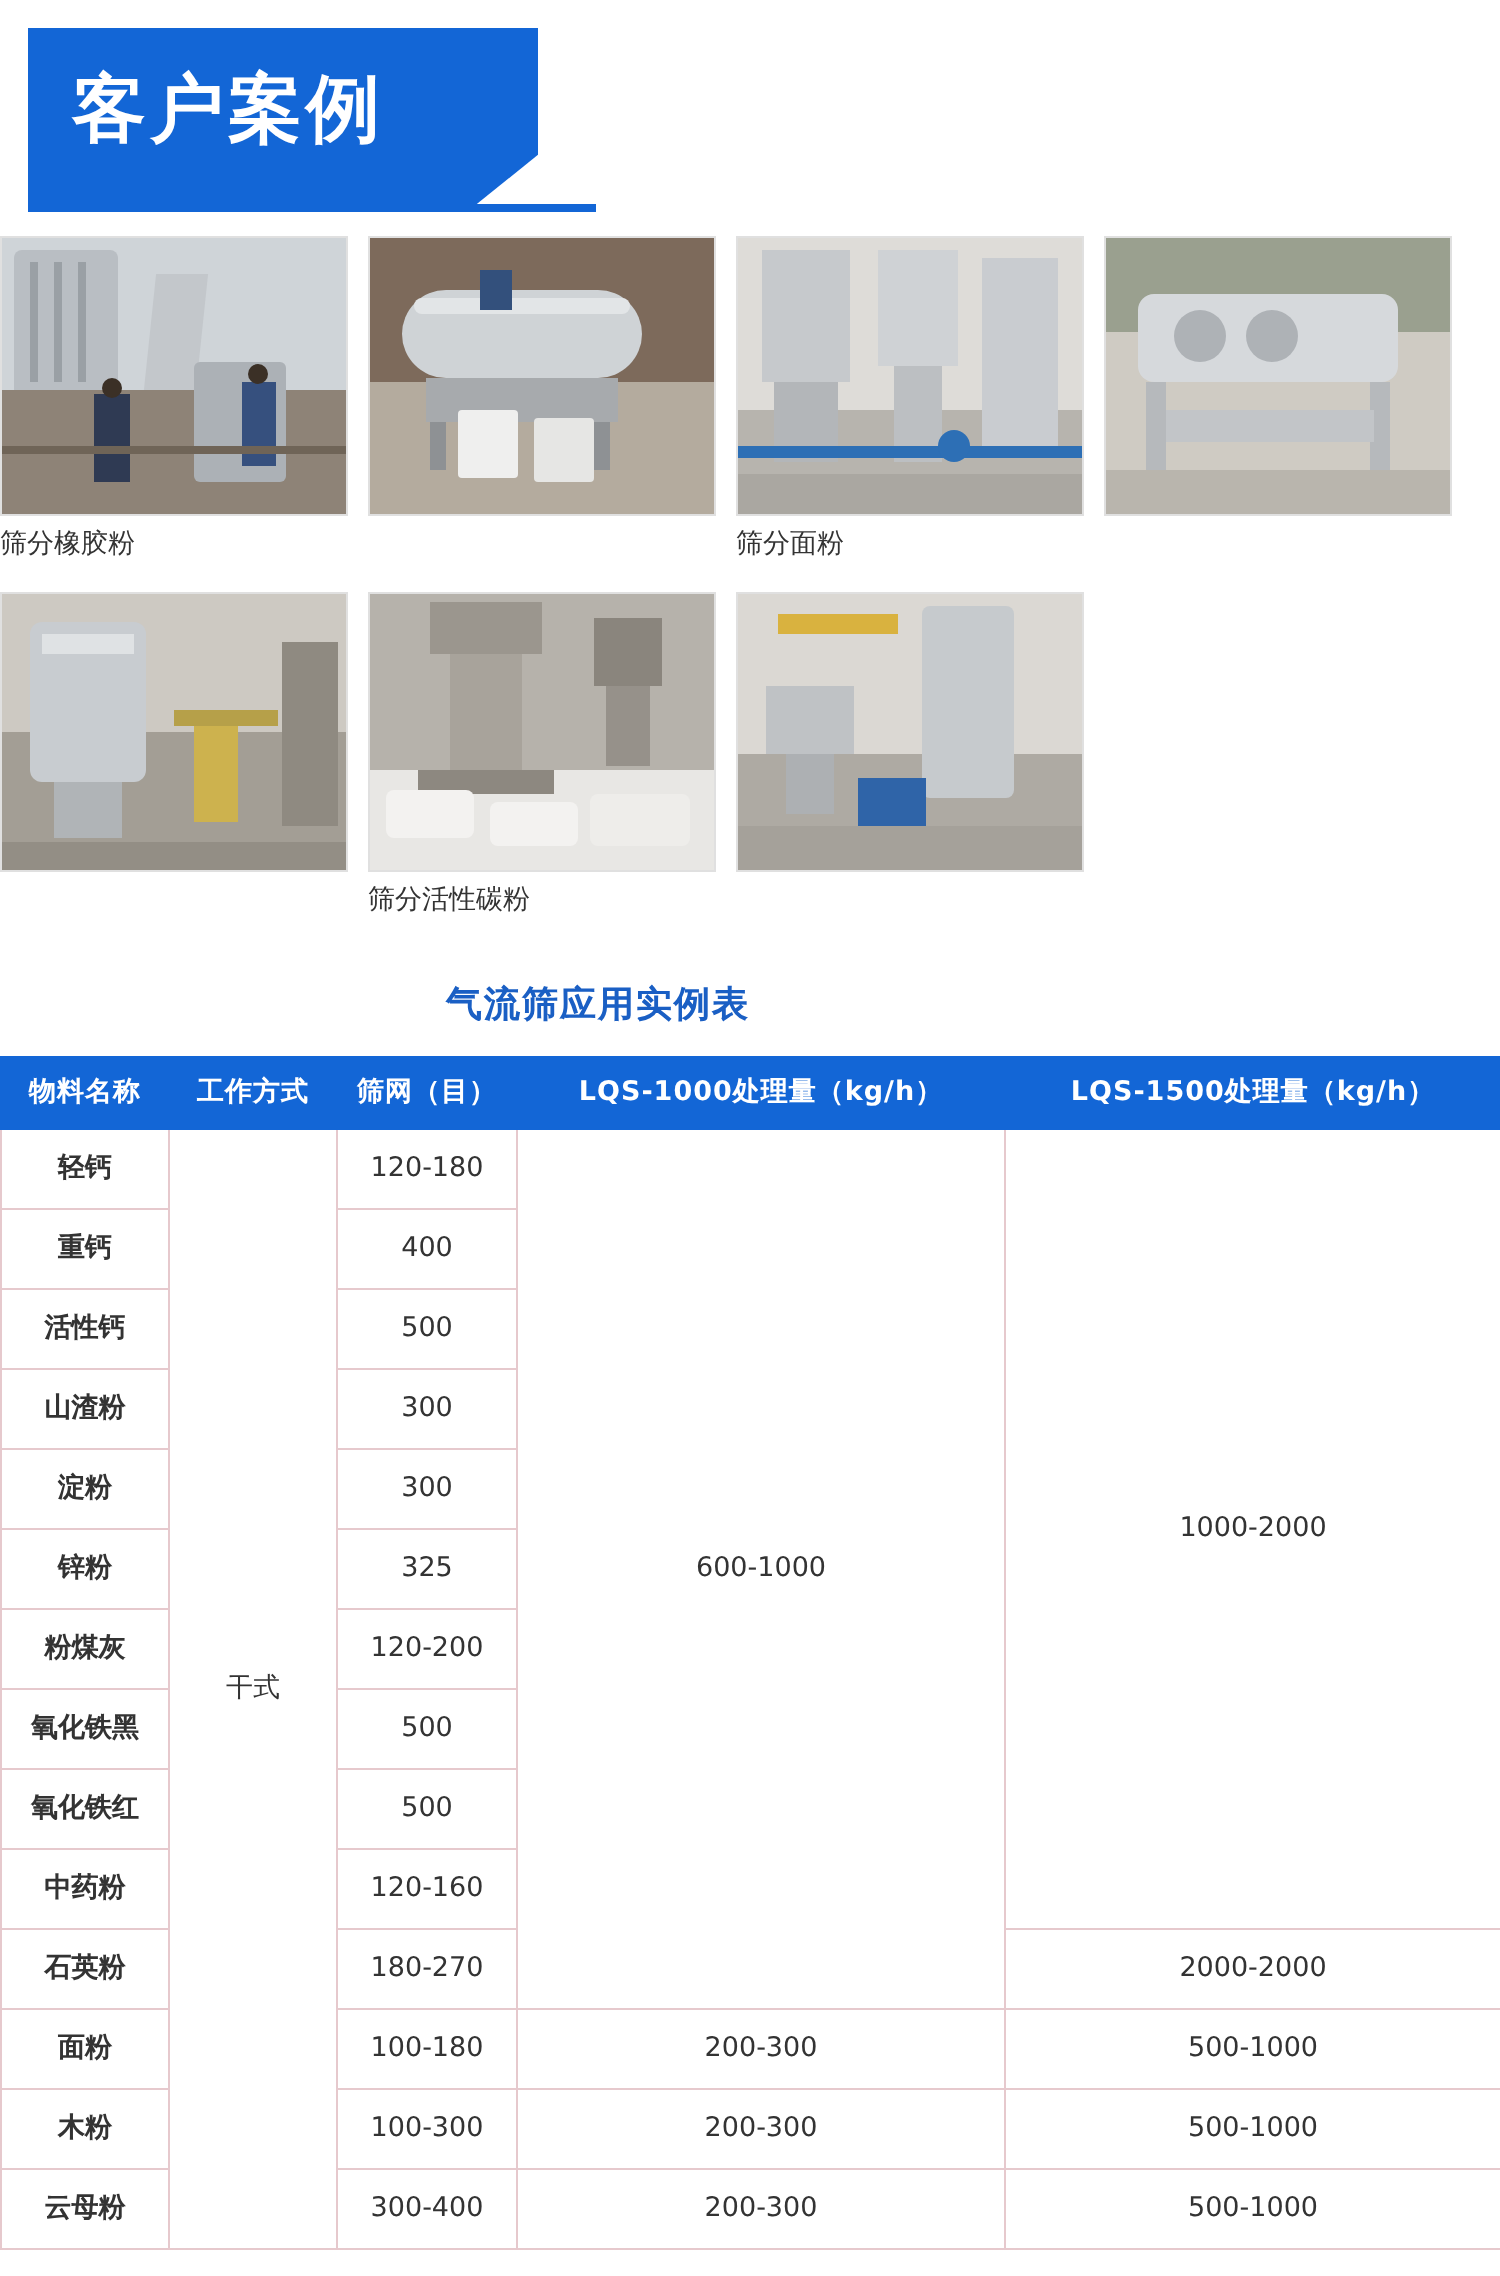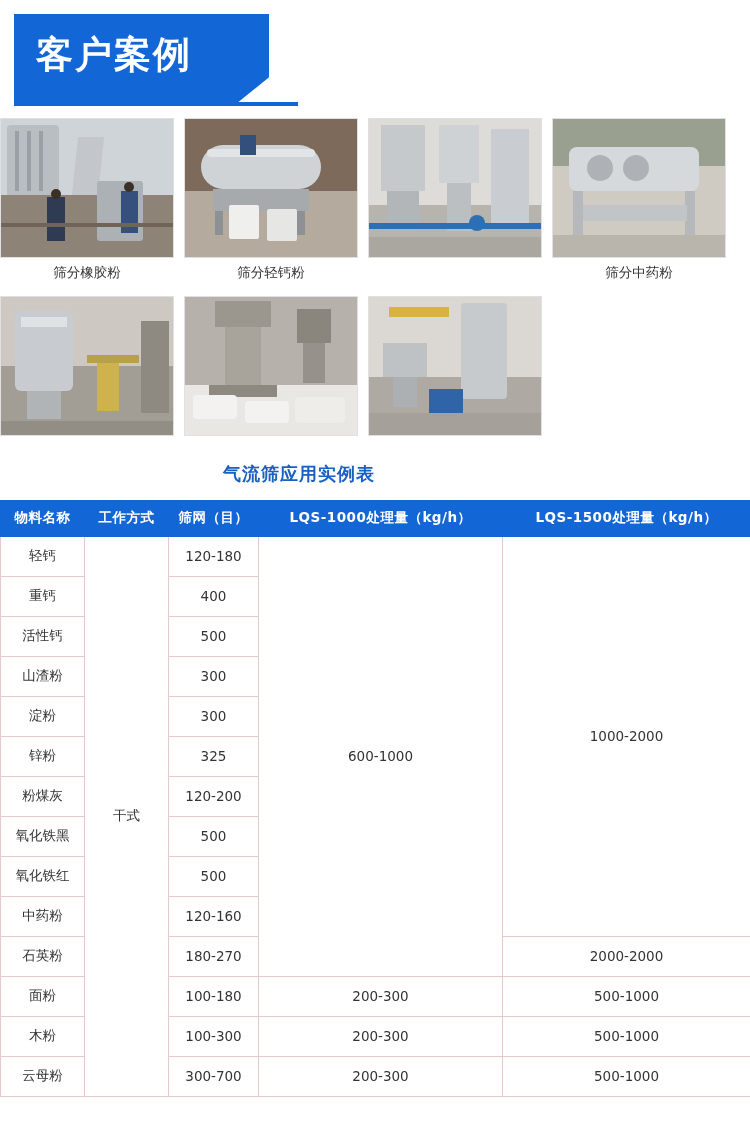--- a/index.html
+++ b/index.html
@@ -55,21 +55,21 @@
   .photo{
     width:174px;
     height:140px;
     border:1px solid #e0e0e0;
     box-sizing:border-box;
     position:relative;
     overflow:hidden;
     background:#b9b2a6;
   }
   .caption{
-    text-align:center;
+    text-align:left;
     font-size:13.5px;
     color:#333;
     padding:7px 0 6px 0;
     line-height:1.1;
   }
 
   
   .ph-sky{position:absolute;left:0;top:0;right:0;height:46%;}
   .ph-floor{position:absolute;left:0;bottom:0;right:0;height:34%;}
   .ph-obj{position:absolute;}
@@ -101,21 +101,21 @@
   table.spec td{
     border:1px solid #e6c9cd;
     text-align:center;
     height:37px;
     color:#333;
     background:#ffffff;
   }
   td.matname{
     color:#1a5fc4;
     background:#fdf7f8;
-    font-weight:normal;
+    font-weight:bold;
   }
   td.merged{
     background:#fdf7f8;
   }
   col.c1{width:84px;}
   col.c2{width:84px;}
   col.c3{width:90px;}
   col.c4{width:244px;}
   col.c5{width:248px;}
 </style>
@@ -157,52 +157,51 @@
         <div class="ph-floor" style="background:#b4ab9e;height:48%;"></div>
         <div class="ph-obj" style="left:16px;top:26px;width:120px;height:44px;background:#cfd3d6;border-radius:22px;"></div>
         <div class="ph-obj" style="left:22px;top:30px;width:108px;height:8px;background:#e2e5e7;border-radius:4px;"></div>
         <div class="ph-obj" style="left:28px;top:70px;width:96px;height:22px;background:#a7aaad;"></div>
         <div class="ph-obj" style="left:30px;top:92px;width:8px;height:24px;background:#8e9194;"></div>
         <div class="ph-obj" style="left:112px;top:92px;width:8px;height:24px;background:#8e9194;"></div>
         <div class="ph-obj" style="left:44px;top:86px;width:30px;height:34px;background:#efefee;border-radius:2px;"></div>
         <div class="ph-obj" style="left:82px;top:90px;width:30px;height:32px;background:#e6e6e4;border-radius:2px;"></div>
         <div class="ph-obj" style="left:55px;top:16px;width:16px;height:20px;background:#33507c;"></div>
       </div>
-      <div class="caption">筛分轻钙粉</div>
     </div>
 
 
     <div class="cell">
       <div class="photo" style="background:#d8d6d2;">
         <div class="ph-sky" style="background:#dedcd8;height:62%;"></div>
         <div class="ph-floor" style="background:#b7b4ae;height:38%;"></div>
         <div class="ph-obj" style="left:12px;top:6px;width:44px;height:66px;background:#c6c9cc;"></div>
         <div class="ph-obj" style="left:18px;top:72px;width:32px;height:40px;background:#b3b6b9;"></div>
         <div class="ph-obj" style="left:70px;top:6px;width:40px;height:58px;background:#cfd2d5;"></div>
         <div class="ph-obj" style="left:78px;top:64px;width:24px;height:48px;background:#bcbfc2;"></div>
         <div class="ph-obj" style="left:122px;top:10px;width:38px;height:100px;background:#c9ccd0;"></div>
         <div class="ph-obj" style="left:0;top:104px;width:174px;height:6px;background:#2d6fb5;"></div>
         <div class="ph-obj" style="left:100px;top:96px;width:16px;height:16px;border-radius:50%;background:#2d6fb5;"></div>
         <div class="ph-obj" style="left:0;top:118px;width:174px;height:22px;background:#aaa7a1;"></div>
       </div>
+      <div class="caption">筛分面粉</div>
     </div>
 
     <div class="cell">
       <div class="photo" style="background:#c2bcb2;">
         <div class="ph-sky" style="background:#9aa08f;height:34%;"></div>
         <div class="ph-floor" style="background:#cfcbc3;height:66%;"></div>
         <div class="ph-obj" style="left:16px;top:28px;width:130px;height:44px;background:#d6d9dc;border-radius:8px;"></div>
         <div class="ph-obj" style="left:34px;top:36px;width:26px;height:26px;border-radius:50%;background:#aeb2b6;"></div>
         <div class="ph-obj" style="left:70px;top:36px;width:26px;height:26px;border-radius:50%;background:#aeb2b6;"></div>
         <div class="ph-obj" style="left:20px;top:72px;width:10px;height:44px;background:#b6b9bc;"></div>
         <div class="ph-obj" style="left:132px;top:72px;width:10px;height:44px;background:#b6b9bc;"></div>
         <div class="ph-obj" style="left:30px;top:86px;width:104px;height:16px;background:#c2c5c8;"></div>
         <div class="ph-obj" style="left:0;top:116px;width:174px;height:24px;background:#b9b5ad;"></div>
       </div>
-      <div class="caption">筛分中药粉</div>
     </div>
 
     <div class="cell">
       <div class="photo" style="background:#b9b4ab;">
         <div class="ph-sky" style="background:#cdc9c2;height:50%;"></div>
         <div class="ph-floor" style="background:#a39e95;height:50%;"></div>
         <div class="ph-obj" style="left:14px;top:14px;width:58px;height:80px;background:#c8ccd0;border-radius:6px;"></div>
         <div class="ph-obj" style="left:20px;top:20px;width:46px;height:10px;background:#dfe2e4;"></div>
         <div class="ph-obj" style="left:26px;top:94px;width:34px;height:28px;background:#b0b4b7;"></div>
         <div class="ph-obj" style="left:86px;top:58px;width:52px;height:8px;background:#b6a049;"></div>
@@ -219,20 +218,21 @@
         <div class="ph-obj" style="left:30px;top:4px;width:56px;height:26px;background:#9b968e;"></div>
         <div class="ph-obj" style="left:40px;top:30px;width:36px;height:58px;background:#a8a39b;"></div>
         <div class="ph-obj" style="left:24px;top:88px;width:68px;height:12px;background:#8d8880;"></div>
         <div class="ph-obj" style="left:112px;top:12px;width:34px;height:34px;background:#8a8views;"></div>
         <div class="ph-obj" style="left:112px;top:12px;width:34px;height:34px;background:#8a857d;"></div>
         <div class="ph-obj" style="left:118px;top:46px;width:22px;height:40px;background:#96918a;"></div>
         <div class="ph-obj" style="left:8px;top:98px;width:44px;height:24px;background:#f3f2f0;border-radius:4px;"></div>
         <div class="ph-obj" style="left:60px;top:104px;width:44px;height:22px;background:#f3f2f0;border-radius:4px;"></div>
         <div class="ph-obj" style="left:110px;top:100px;width:50px;height:26px;background:#eeedea;border-radius:4px;"></div>
       </div>
+      <div class="caption">筛分活性碳粉</div>
     </div>
 
     <div class="cell">
       <div class="photo" style="background:#cdc9c2;">
         <div class="ph-sky" style="background:#dbd8d3;height:58%;"></div>
         <div class="ph-floor" style="background:#aeaaa3;height:42%;"></div>
         <div class="ph-obj" style="left:92px;top:6px;width:46px;height:96px;background:#c6cacd;border-radius:4px;"></div>
         <div class="ph-obj" style="left:20px;top:10px;width:60px;height:10px;background:#d9b23f;"></div>
         <div class="ph-obj" style="left:14px;top:46px;width:44px;height:34px;background:#bfc2c5;"></div>
         <div class="ph-obj" style="left:24px;top:80px;width:24px;height:30px;background:#adb0b3;"></div>
@@ -318,20 +318,20 @@
         <td>500-1000</td>
       </tr>
       <tr>
         <td class="matname">木粉</td>
         <td>100-300</td>
         <td>200-300</td>
         <td>500-1000</td>
       </tr>
       <tr>
         <td class="matname">云母粉</td>
-        <td>300-700</td>
+        <td>300-400</td>
         <td>200-300</td>
         <td>500-1000</td>
       </tr>
     </tbody>
   </table>
 
 </div>
 
 </body></html>

